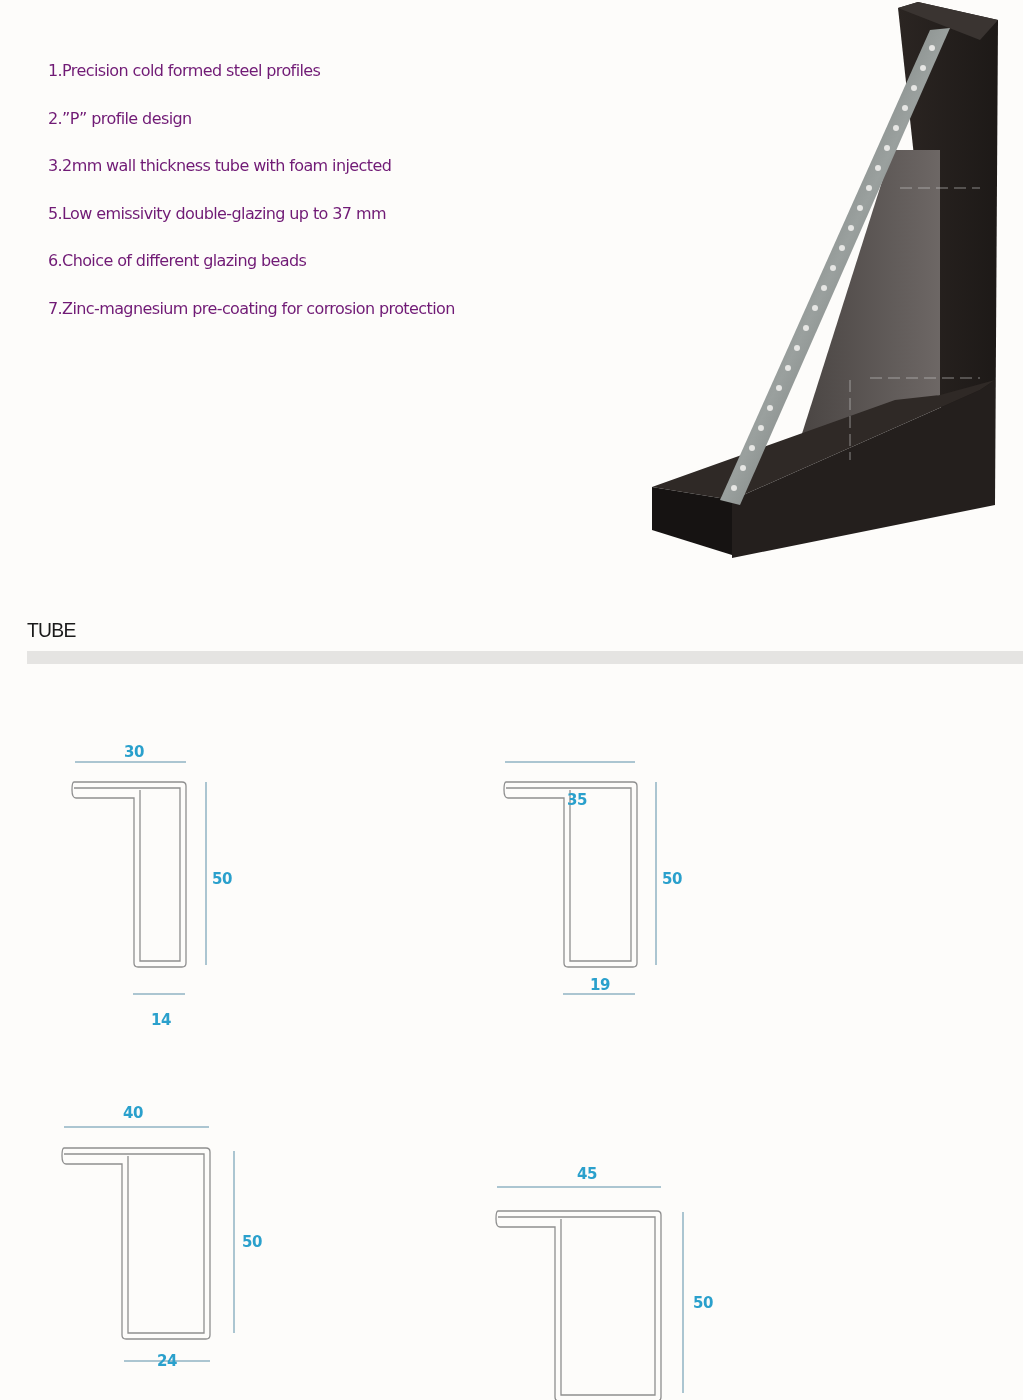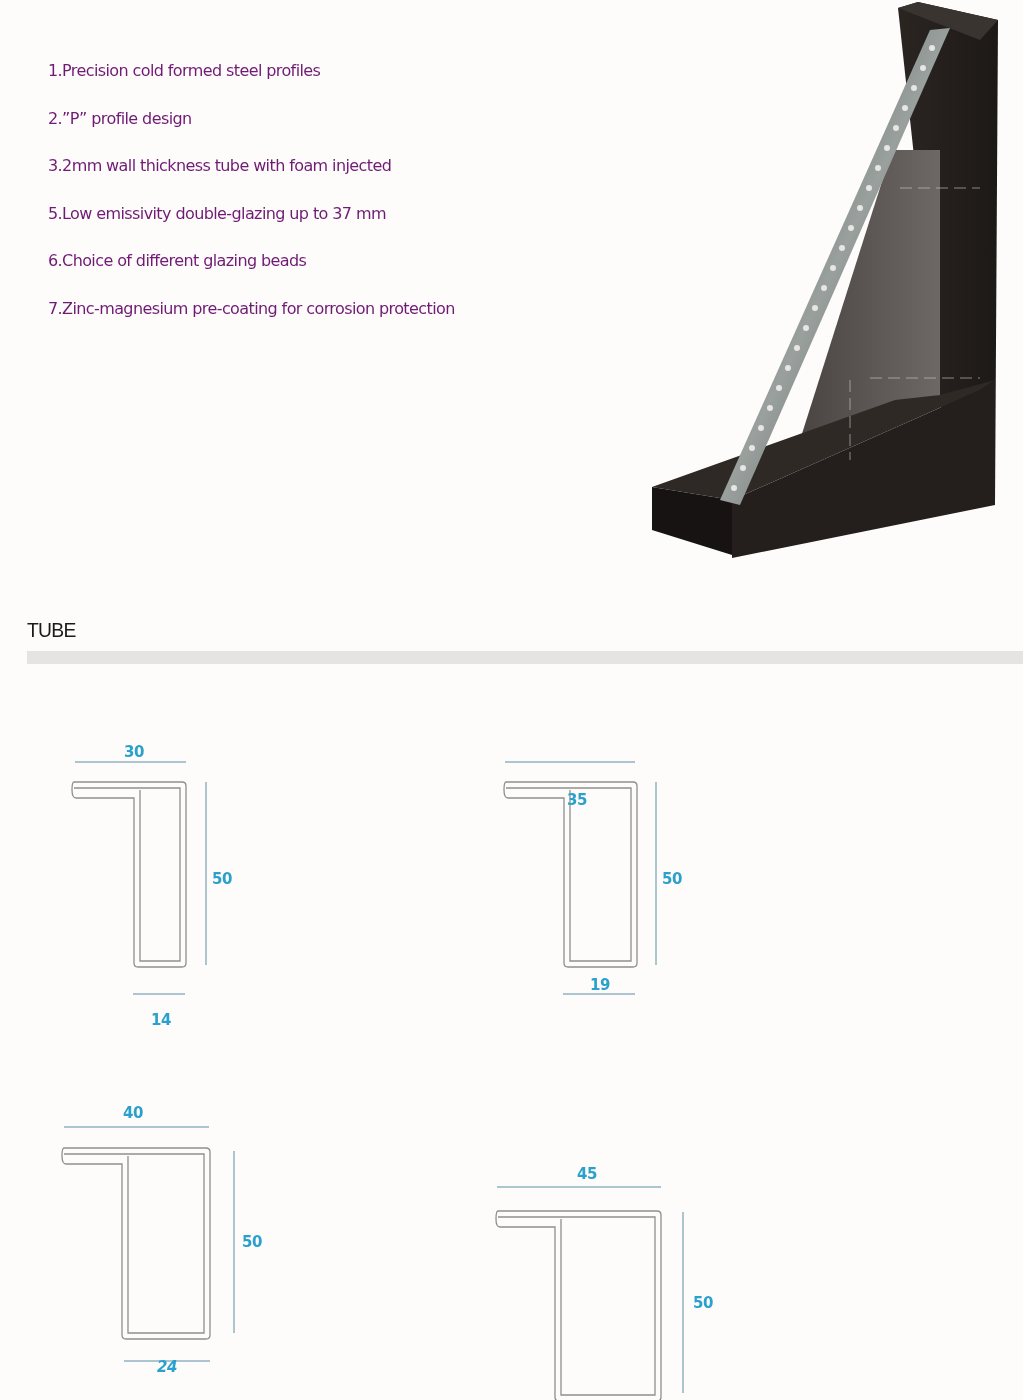--- a/index.html
+++ b/index.html
@@ -154,21 +154,21 @@
       <path d="M14,54 H154 V233 H78 V56"></path>
     </g>
     <g stroke="#5a8fa8" stroke-width="1">
       <line x1="14" y1="27" x2="159" y2="27"></line>
         <line x1="184" y1="51" x2="184" y2="233"></line>
       <line x1="74" y1="261" x2="160" y2="261"></line>
     </g>
   </svg>
   <span class="dim" style="left:73px;top:4px;">40</span>
   <span class="dim" style="left:192px;top:133px;">50</span>
-  <span class="dim" style="left:107px;top:258px;font-style:italic;">24</span>
+  <span class="dim" style="left:107px;top:252px;">24</span>
 </div>
 
 <div class="profile" style="left:490px;top:1160px;">
   <svg width="220" height="270">
     <g fill="none" stroke="#8f8f8f" stroke-width="1.3">
       <path d="M8,51 H167 Q171,51 171,55 V237 Q171,241 167,241 H69 Q65,241 65,237 V67 H10 Q6,67 6,59 Q6,51 8,51 Z"></path>
       <path d="M8,57 H165 V235 H71 V59"></path>
     </g>
     <g stroke="#5a8fa8" stroke-width="1">
       <line x1="7" y1="27" x2="171" y2="27"></line>

